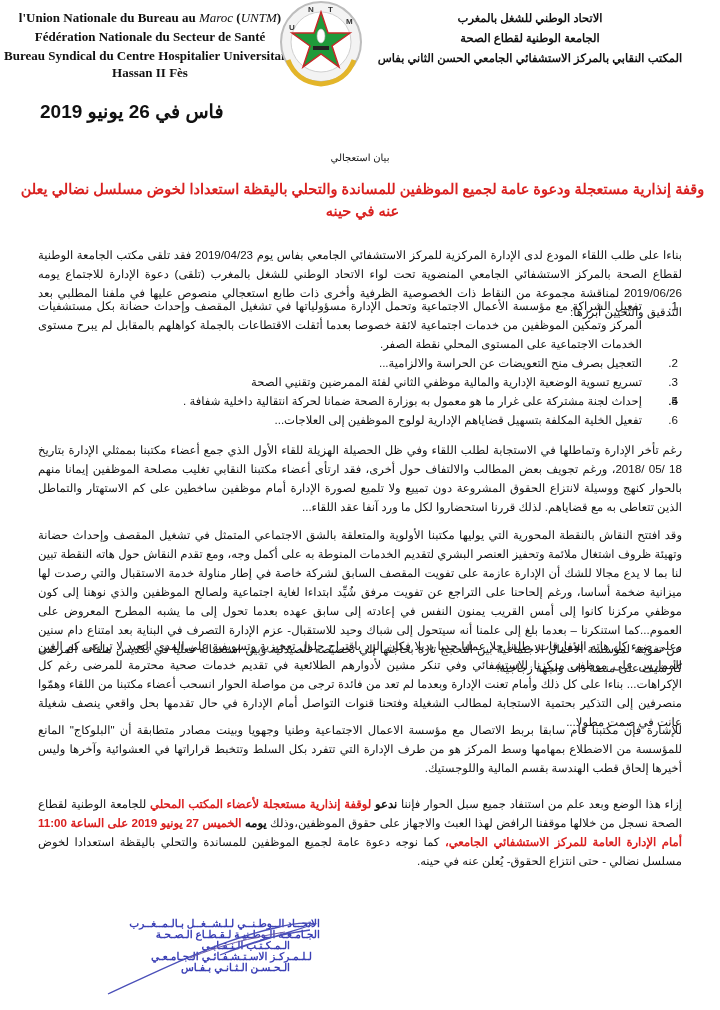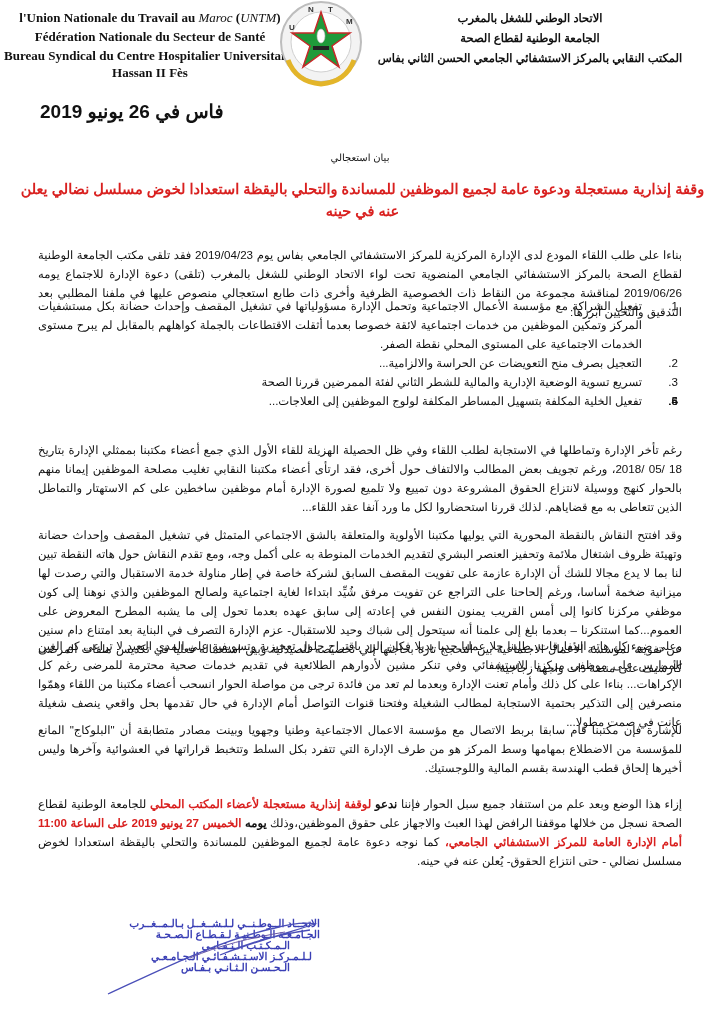--- a/index.html
+++ b/index.html
@@ -68,21 +68,21 @@
     .stamp-text .l1 { padding-right: 0; }
     .stamp-text .l2 { padding-right: 0; }
     .stamp-text .l3 { padding-right: 30px; }
     .stamp-text .l4 { padding-right: 8px; }
     .stamp-text .l5 { padding-right: 30px; }
   </style>
 </head>
 <body>
 
 <div class="header-fr">
-  <div><span>l'Union Nationale du Travail au </span><span class="it">Maroc</span><span> (</span><span class="it">UNTM</span><span>)</span></div>
+  <div><span>l'Union Nationale du Bureau au </span><span class="it">Maroc</span><span> (</span><span class="it">UNTM</span><span>)</span></div>
   <div>Fédération Nationale du Secteur de Santé</div>
   <div>Bureau Syndical du Centre Hospitalier Universitaire</div>
   <div class="line4">Hassan II Fès</div>
 </div>
 
 <svg class="logo" viewBox="0 0 90 90">
   <circle cx="45" cy="42" r="40" fill="#f3f3f3" stroke="#bdbdbd" stroke-width="2"></circle>
   <circle cx="45" cy="42" r="30" fill="#ffffff" stroke="#d0d0d0" stroke-width="1"></circle>
   <text x="13" y="30" font-size="8" font-weight="bold" fill="#333" font-family="Liberation Sans, sans-serif">U</text>
   <text x="32" y="12" font-size="8" font-weight="bold" fill="#333" font-family="Liberation Sans, sans-serif">N</text>
@@ -104,24 +104,24 @@
 
 <div class="main-title">بيان استعجالي</div>
 <div class="subtitle">وقفة إنذارية مستعجلة ودعوة عامة لجميع الموظفين للمساندة والتحلي باليقظة استعدادا لخوض مسلسل نضالي يعلن عنه في حينه</div>
 
 <div class="body p1">بناءا على طلب اللقاء المودع لدى الإدارة المركزية للمركز الاستشفائي الجامعي بفاس يوم 2019/04/23 فقد تلقى مكتب الجامعة الوطنية لقطاع الصحة بالمركز الاستشفائي الجامعي المنضوية تحت لواء الاتحاد الوطني للشغل بالمغرب (تلقى) دعوة الإدارة للاجتماع يومه 2019/06/26 لمناقشة مجموعة من النقاط ذات الخصوصية الظرفية وأخرى ذات طابع استعجالي منصوص عليها في ملفنا المطلبي بعد التدقيق والتحيين أبرزها:</div>
 
 <div class="body list">
   <ol>
     <li><span class="num">.1</span><span>تفعيل الشراكة مع مؤسسة الأعمال الاجتماعية وتحمل الإدارة مسؤولياتها في تشغيل المقصف وإحداث حضانة بكل مستشفيات المركز وتمكين الموظفين من خدمات اجتماعية لائقة خصوصا بعدما أثقلت الاقتطاعات بالجملة كواهلهم بالمقابل لم يبرح مستوى الخدمات الاجتماعية على المستوى المحلي نقطة الصفر.</span></li>
     <li><span class="num">.2</span><span>التعجيل بصرف منح التعويضات عن الحراسة والالزامية...</span></li>
-    <li><span class="num">.3</span><span>تسريع تسوية الوضعية الإدارية والمالية للشطر الثاني لفئة الممرضين قررنا الصحة</span></li>
+    <li><span class="num">.3</span><span>تسريع تسوية الوضعية الإدارية والمالية موظفي الثاني لفئة الممرضين وتقنيي الصحة</span></li>
     <li><span class="num">.4</span></li>
-    <li><span class="num">.5</span></li>
-    <li><span class="num">.6</span><span>تفعيل الخلية المكلفة بتسهيل المساطر المكلفة لولوج الموظفين إلى العلاجات...</span></li>
+    <li><span class="num">.5</span><span>إحداث لجنة مشتركة على غرار ما هو معمول به بوزارة الصحة ضمانا لحركة انتقالية داخلية شفافة .</span></li>
+    <li><span class="num">.6</span><span>تفعيل الخلية المكلفة بتسهيل قضاياهم الإدارية لولوج الموظفين إلى العلاجات...</span></li>
   </ol>
 </div>
 
 <div class="body p2">رغم تأخر الإدارة وتماطلها في الاستجابة لطلب اللقاء وفي ظل الحصيلة الهزيلة للقاء الأول الذي جمع أعضاء مكتبنا بممثلي الإدارة بتاريخ 18 /05 /2018، ورغم تجويف بعض المطالب والالتفاف حول أخرى، فقد ارتأى أعضاء مكتبنا النقابي تغليب مصلحة الموظفين إيمانا منهم بالحوار كنهج ووسيلة لانتزاع الحقوق المشروعة دون تمييع ولا تلميع لصورة الإدارة أمام موظفين ساخطين على كم الاستهتار والتماطل الذين تتعاطى به مع قضاياهم. لذلك قررنا استحضاروا لكل ما ورد آنفا عقد اللقاء...</div>
 <div class="body p3">وقد افتتح النقاش بالنقطة المحورية التي يوليها مكتبنا الأولوية والمتعلقة بالشق الاجتماعي المتمثل في تشغيل المقصف وإحداث حضانة وتهيئة ظروف اشتغال ملائمة وتحفيز العنصر البشري لتقديم الخدمات المنوطة به على أكمل وجه، ومع تقدم النقاش حول هاته النقطة تبين لنا بما لا يدع مجالا للشك أن الإدارة عازمة على تفويت المقصف السابق لشركة خاصة في إطار مناولة خدمة الاستقبال والتي رصدت لها ميزانية ضخمة أساسا، ورغم إلحاحنا على التراجع عن تفويت مرفق شُيِّد ابتداءا لغاية اجتماعية ولصالح الموظفين والذي نوهنا إلى كون موظفي مركزنا كانوا إلى أمس القريب يمنون النفس في إعادته إلى سابق عهده بعدما تحول إلى ما يشبه المطرح المعروض على العموم...كما استنكرنا – بعدما بلغ إلى علمنا أنه سيتحول إلى شباك وحيد للاستقبال- عزم الإدارة التصرف في البناية بعد امتناع دام سنين عن تفويته لمؤسسة الأعمال الاجتماعية بين التحجج تارة بحاجتها إلي تخصيصه للصيدلية وبين استعماله فعليا في تكديس ملفات المرضى كأرشيف على منصة ذات واجهة زجاجية!</div>
 <div class="body p4">وعلى ضوء كل هاته المفارقات، طلبنا حلا عمليا جديا بديلا فكان الرد باقتراح حلول تعجيزية وتسويفية على المدى البعيد لا تراعي كم الغبن الممارس على موظفي مركزنا الاستشفائي وفي تنكر مشين لأدوارهم الطلائعية في تقديم خدمات صحية محترمة للمرضى رغم كل الإكراهات... بناءا على كل ذلك وأمام تعنت الإدارة وبعدما لم تعد من فائدة ترجى من مواصلة الحوار انسحب أعضاء مكتبنا من اللقاء وهمّوا منصرفين إلى التذكير بحتمية الاستجابة لمطالب الشغيلة وفتحنا قنوات التواصل أمام الإدارة في حال تقدمها بحل واقعي ينصف شغيلة عانت في صمت مطولا...</div>
 <div class="body p5">للإشارة فإن مكتبنا قام سابقا بربط الاتصال مع مؤسسة الاعمال الاجتماعية وطنيا وجهويا وبينت مصادر متطابقة أن "البلوكاج" المانع للمؤسسة من الاضطلاع بمهامها وسط المركز هو من طرف الإدارة التي تتفرد بكل السلط وتتخبط قراراتها في العشوائية وآخرها وليس أخيرها إلحاق قطب الهندسة بقسم المالية واللوجستيك.</div>
 
 <div class="body p6"><span>إزاء هذا الوضع وبعد علم من استنفاد جميع سبل الحوار فإننا </span><span class="bold">ندعو</span><span class="red"> لوقفة إنذارية مستعجلة لأعضاء المكتب المحلي</span><span> للجامعة الوطنية لقطاع الصحة نسجل من خلالها موقفنا الرافض لهذا العبث والاجهاز على حقوق الموظفين،وذلك </span><span class="bold">يومه</span><span class="red"> الخميس 27 يونيو 2019 على الساعة 11:00 أمام الإدارة العامة للمركز الاستشفائي الجامعي،</span><span> كما نوجه دعوة عامة لجميع الموظفين للمساندة والتحلي باليقظة استعدادا لخوض مسلسل نضالي - حتى انتزاع الحقوق- يُعلن عنه في حينه.</span></div>
 

